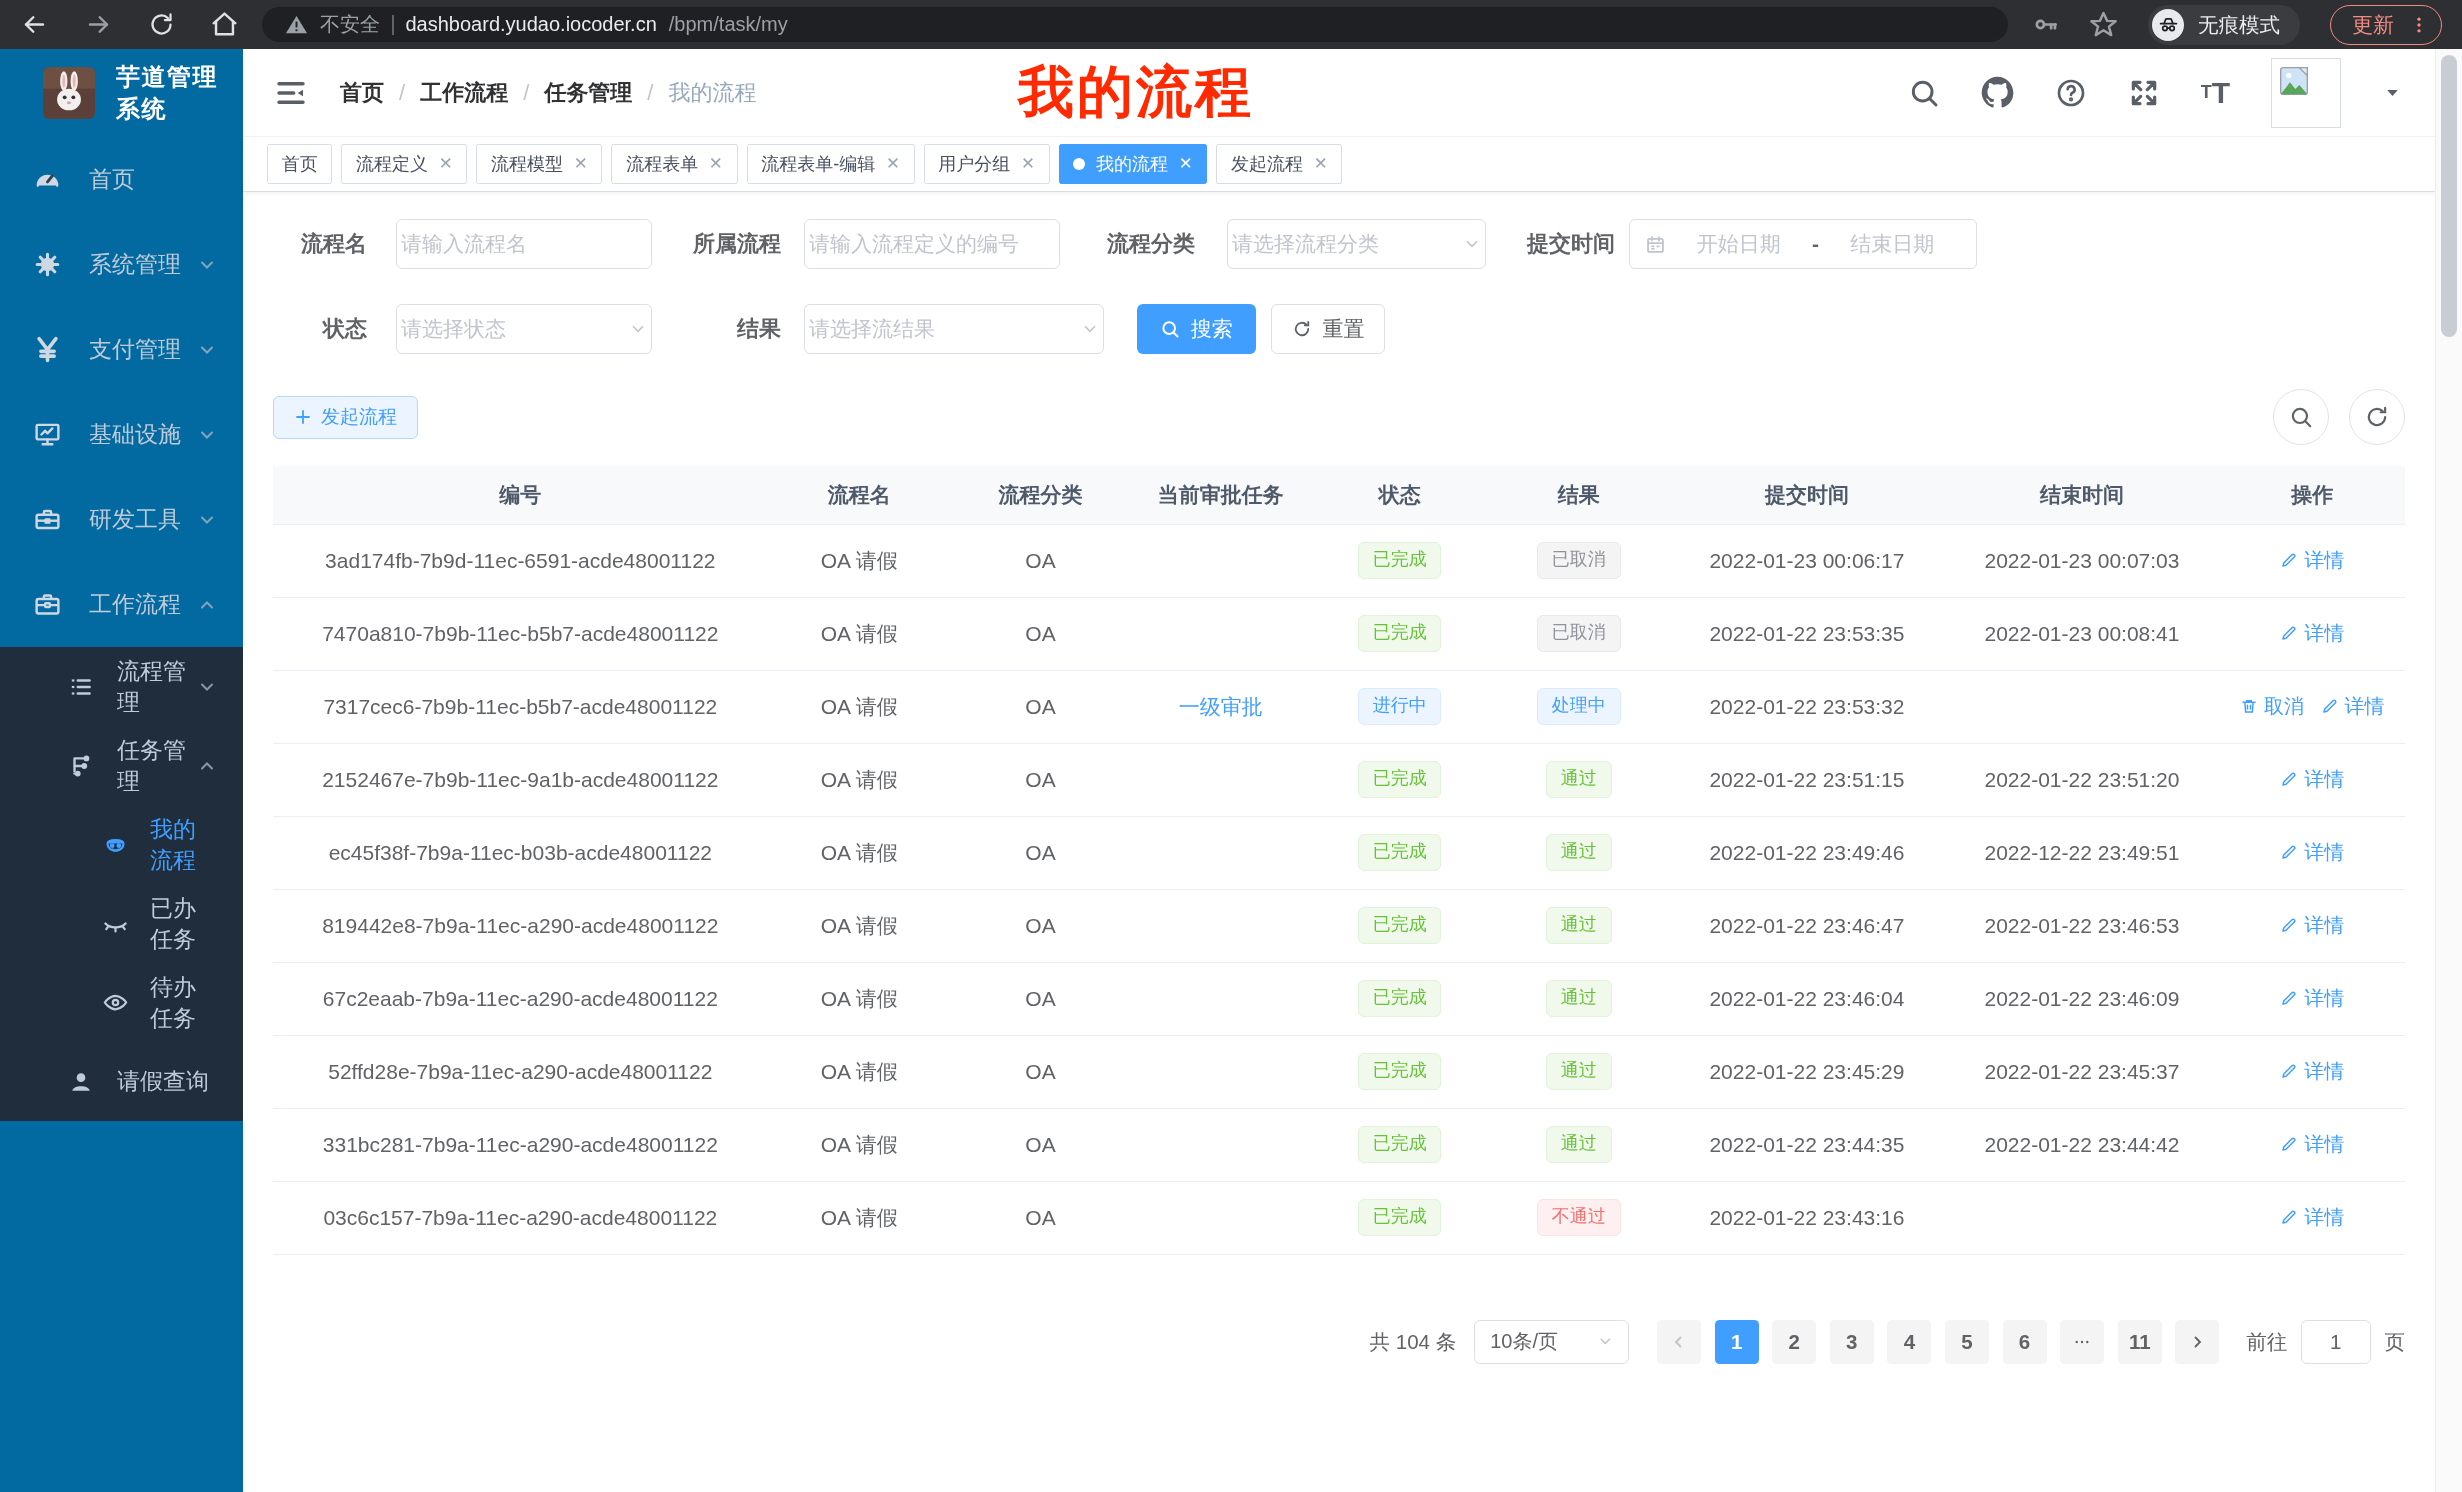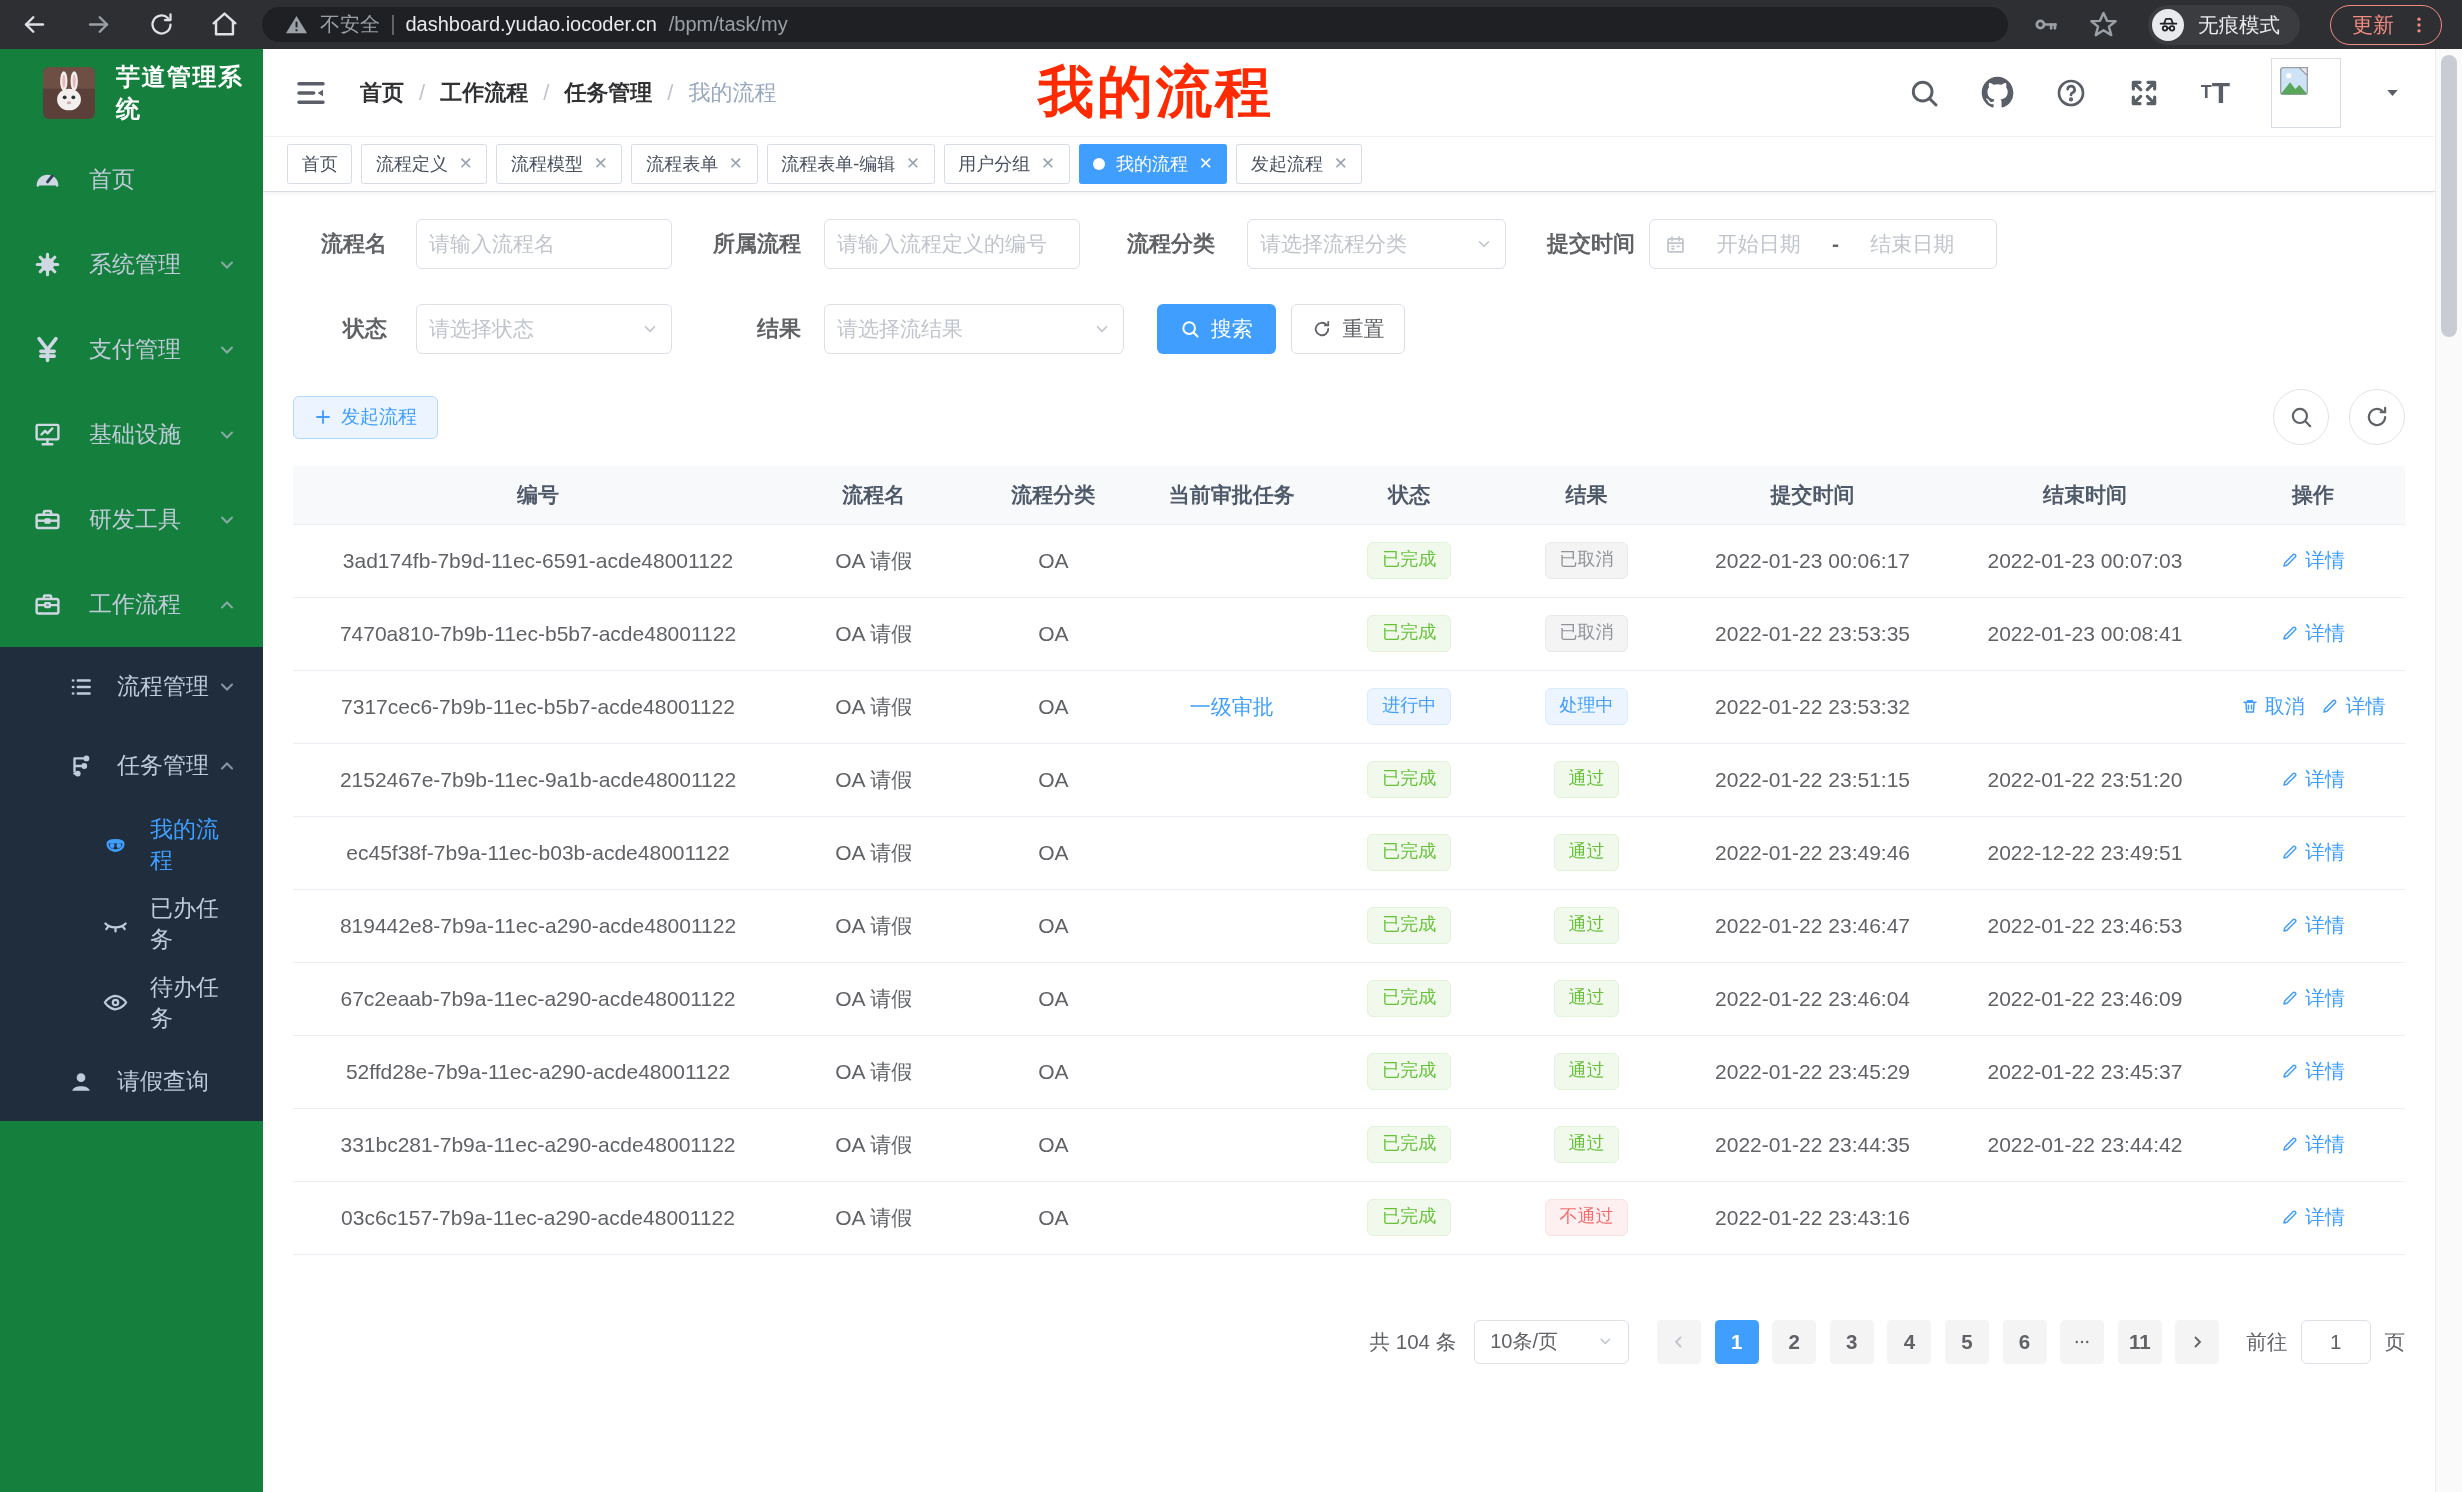--- a/index.html
+++ b/index.html
@@ -14,21 +14,21 @@
 .urlbar{flex:1;height:35px;background:#1f2023;border-radius:17.5px;display:flex;align-items:center;padding:0 23px;font-size:20px;color:#9aa0a6;gap:12px;cursor:text}
 .urlbar .sep{width:1.5px;height:20px;background:#5f6368}
 .url-host{color:#e8eaed}
 .b-right{display:flex;align-items:center;gap:30px;margin-left:24px}
 .incog{height:40px;background:#3b3c40;border-radius:20px;display:flex;align-items:center;gap:13.7px;padding:0 20px 0 4.6px;color:#eceded;font-size:20.5px}
 .incog-circle{width:32px;height:32px;border-radius:50%;background:#e8eaed;display:flex;align-items:center;justify-content:center;color:#202124}
 .update{height:40px;border:1.5px solid #f28b82;border-radius:21px;color:#f28b82;display:flex;align-items:center;gap:15px;padding:0 12px 0 21px;font-size:21px;background:transparent;cursor:pointer}
 
 
 .app{display:flex;height:1444px}
-.sidebar{width:263px;background:#15803d;color:#bfcbd9;flex-shrink:0;overflow:hidden}
+.sidebar{width:243px;background:#0369a1;color:#bfcbd9;flex-shrink:0;overflow:hidden}
 .logo{height:88px;display:flex;align-items:center;padding-left:43px;gap:21px}
 .logo-img{width:52px;height:52px;border-radius:6px;overflow:hidden;flex-shrink:0}
 .logo-title{color:#fff;font-size:24px;font-weight:700;letter-spacing:1.5px}
 .mi{height:85px;display:flex;align-items:center;padding:0 26px 0 33px;font-size:23px;cursor:pointer}
 .mi .lbl{margin-left:27px}
 .mi .chev{margin-left:auto;opacity:.75}
 .submenu{background:#1f2d3d}
 .mi.l2{height:79px;padding-left:68px}
 .mi.l2 .lbl{margin-left:23px}
 .mi.l3{height:79px;padding-left:102px}
@@ -58,21 +58,21 @@
 .tab.active .x{color:#fff}
 
 
 .content{flex:1;padding:27px 30px 0}
 .frow{display:flex;align-items:center;margin-bottom:35px}
 .flabel{font-size:22px;color:#606266;font-weight:700;text-align:right;flex-shrink:0}
 .w1{width:94px;margin-right:29px}
 .w2a{width:129px;margin-right:23px}
 .w2b{width:129px;margin-right:32px;margin-left:6px}
 .w2c{width:129px;margin-right:13.7px}
-.ctrl{height:50px;border:1.5px solid #dcdfe6;border-radius:6px;background:#fff;display:flex;align-items:center;font-size:21px;color:#c0c4cc;padding:0 12px}
+.ctrl{height:50px;border:1.5px solid #dcdfe6;border-radius:6px;background:#fff;display:flex;align-items:center;font-size:21px;color:#c0c4cc;padding:0 4px}
 input.ctrl{color:#606266;outline:none}
 input.ctrl::placeholder{color:#c0c4cc}
 .sel{justify-content:space-between;cursor:pointer}
 .daterange{width:348px;padding:0 15px;color:#c0c4cc;gap:4.6px;cursor:pointer}
 .daterange .dtxt{flex:1;text-align:center}
 .btn-primary{height:50px;background:#409eff;border:none;border-radius:6px;color:#fff;font-size:21px;display:flex;align-items:center;gap:10.7px;padding:0 23px;margin-left:33px;cursor:pointer}
 .btn-plain{height:50px;background:#fff;border:1.5px solid #dcdfe6;border-radius:6px;color:#606266;font-size:21px;display:flex;align-items:center;gap:10.7px;padding:16px 20px;margin-left:15px;cursor:pointer}
 .toolbar{display:flex;align-items:center;margin:32px 0 21px}
 .btn-create{height:43px;background:#ecf5ff;border:1.5px solid #b3d8ff;border-radius:6px;color:#409eff;font-size:19px;display:flex;align-items:center;gap:9px;padding:0 20px;cursor:pointer}
 .tool-circles{margin-left:auto;display:flex;gap:20px}

